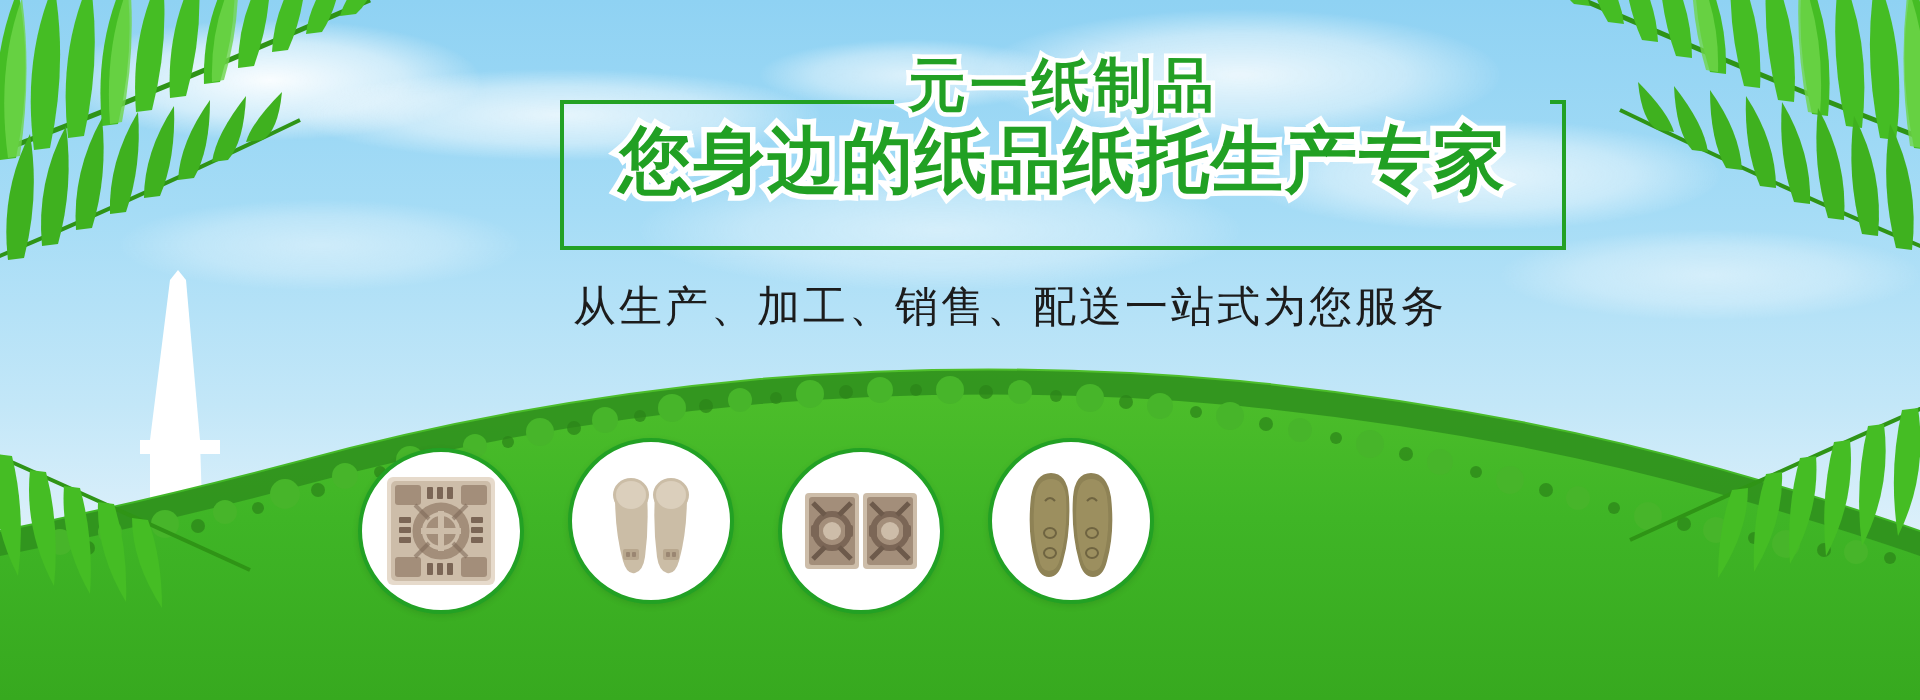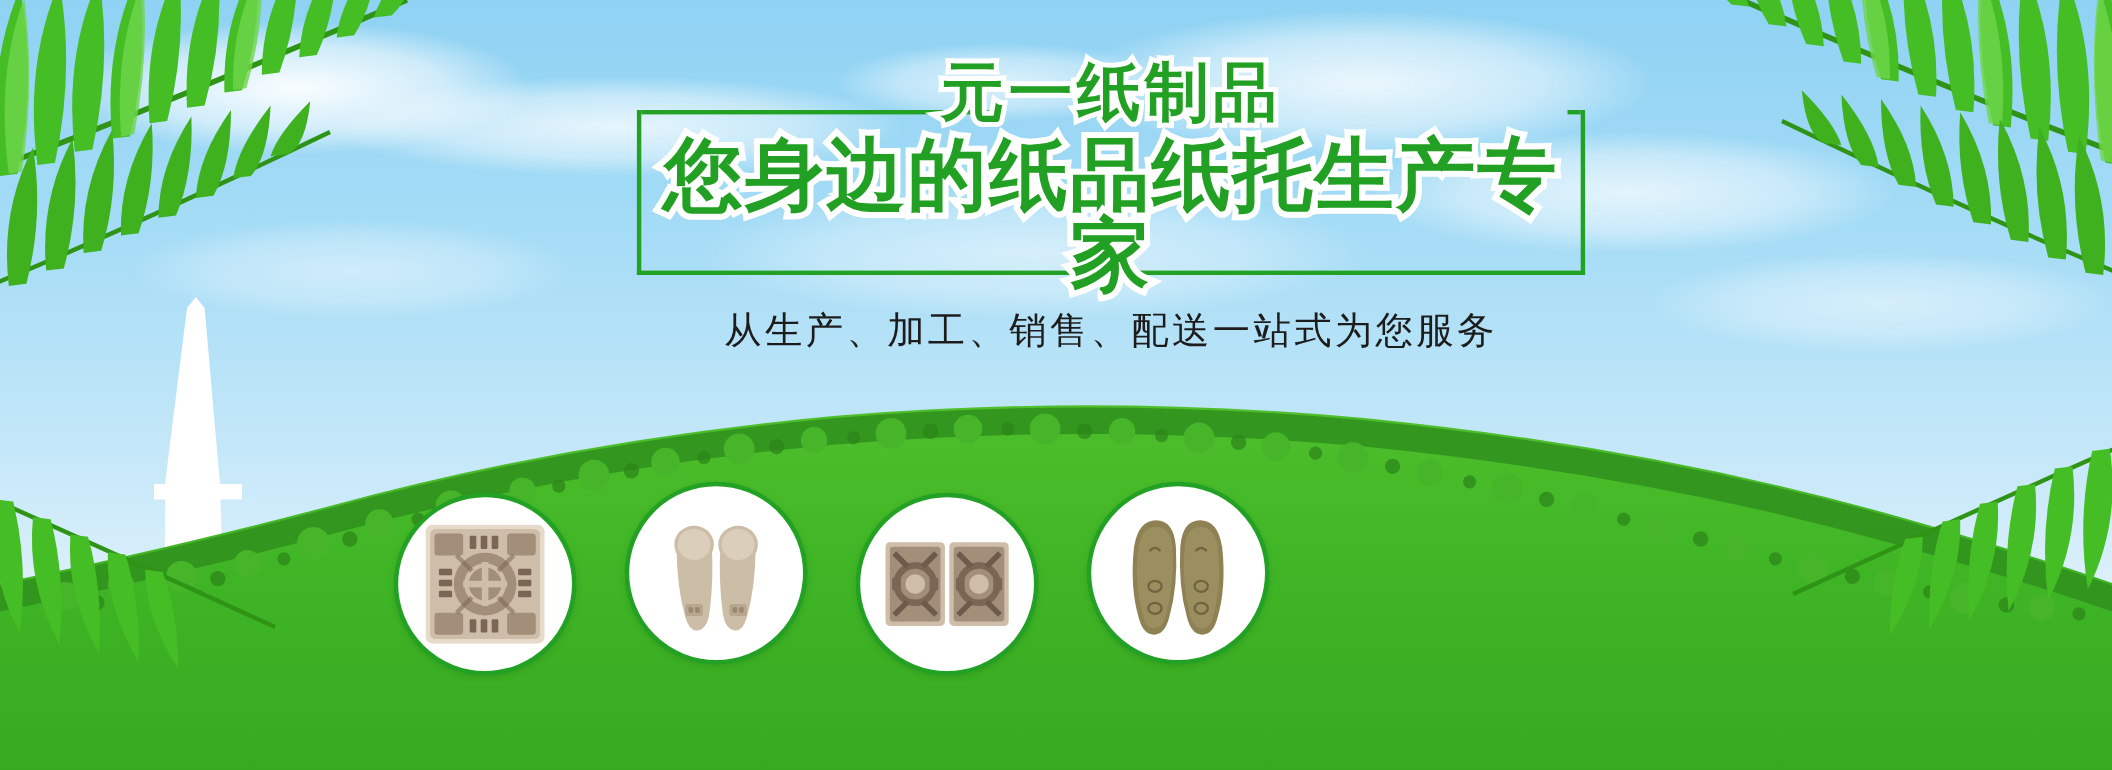--- a/index.html
+++ b/index.html
@@ -49,21 +49,21 @@
 
   
   .copy {
     position:absolute; left:560px; top:100px; width:900px; z-index:30;
     text-align:center;
   }
   .frame {
     position:relative;
     border:4px solid #23a124;
     border-top:none;
-    height:150px; width:862px;
+    height:150px; width:1006px;
     margin:0 auto;
   }
   .frame::before, .frame::after {
     content:""; position:absolute; top:0; height:4px; background:#23a124;
   }
   .frame::before { left:0;  width:330px; }
   .frame::after  { right:0; width:12px; }
 
   .title-1 {
     position:absolute; left:0; right:0; top:-44px;
@@ -75,21 +75,21 @@
   }
   .title-2 {
     position:absolute; left:0; right:0; top:24px;
     font-size:72px; font-weight:bold; color:#21a023; letter-spacing:2px;
     line-height:1;
     -webkit-text-stroke:11px #ffffff;
     paint-order:stroke fill;
     text-shadow:0 0 2px rgba(255,255,255,.9);
   }
   .subtitle {
-    margin-top:28px; font-size:34px; color:#1c1c1c; letter-spacing:3px;
+    margin-top:28px; font-size:43px; color:#1c1c1c; letter-spacing:3px;
     font-family:"DejaVu Sans", sans-serif; font-weight:400;
   }
 
   
   .products { position:absolute; left:0; bottom:0; width:1920px; height:300px; z-index:25; }
   .circle {
     position:absolute; width:166px; height:166px; border-radius:50%;
     background:#ffffff; border:4px solid #22a124;
     display:flex; align-items:center; justify-content:center;
     box-shadow:0 2px 6px rgba(0,0,0,.10);

